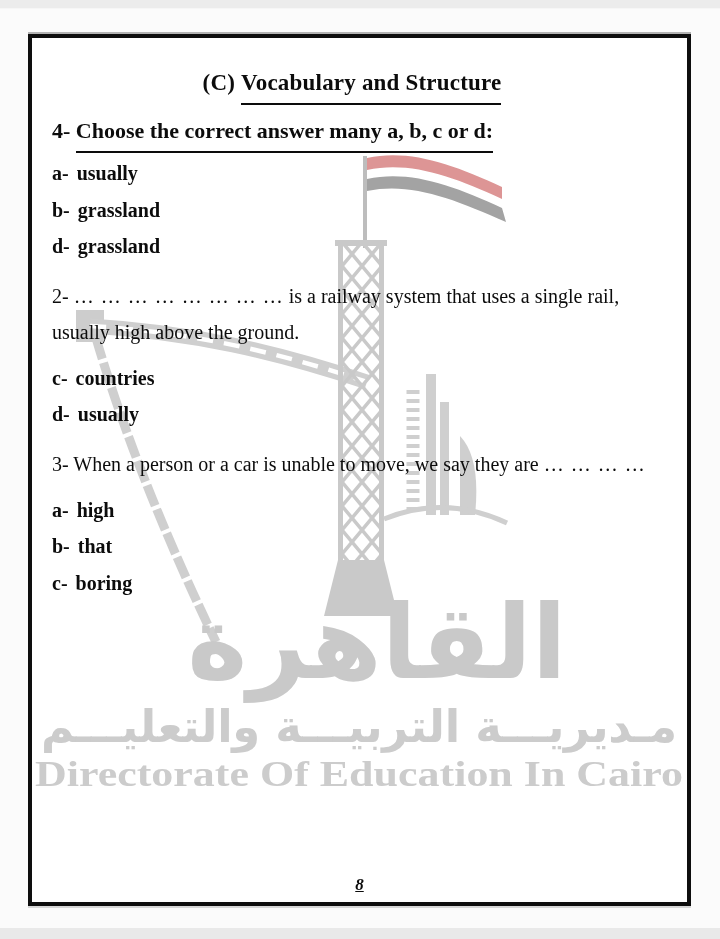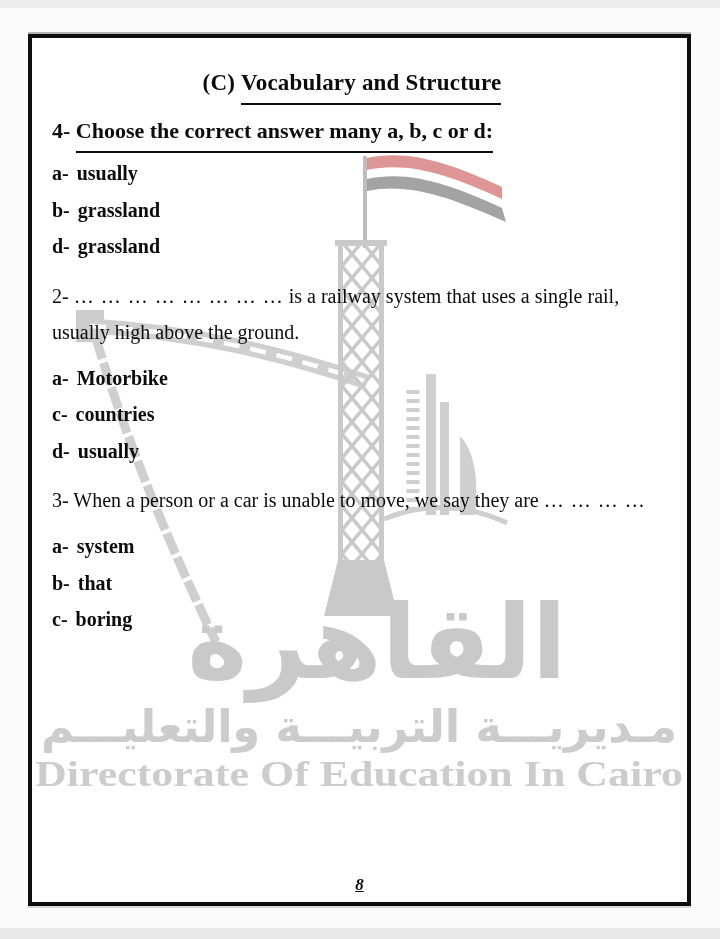--- a/index.html
+++ b/index.html
@@ -115,28 +115,27 @@
     <div class="instruction"><span>4- </span><span class="u">Choose the correct answer many a, b, c or d:</span></div>
 
     <div class="opts">
       <p class="opt"><span class="opt-label">a-</span><span class="opt-text">usually</span></p>
       <p class="opt"><span class="opt-label">b-</span><span class="opt-text">grassland</span></p>
       <p class="opt"><span class="opt-label">d-</span><span class="opt-text">grassland</span></p>
     </div>
 
     <p class="q gap-lg"><span>2- </span><span class="dots">… … … … … … … …</span><span> is a railway system that uses a single rail, usually high above the ground.</span></p>
     <div class="opts">
-      <p class="opt"><span class="opt-label">a-</span><span class="opt-text">Motorbike</span></p>
       <p class="opt"><span class="opt-label">c-</span><span class="opt-text">countries</span></p>
       <p class="opt"><span class="opt-label">d-</span><span class="opt-text">usually</span></p>
     </div>
 
     <p class="q q-nowrap gap-lg"><span>3- When a person or a car is unable to move, we say they are </span><span class="dots">… … … … … …</span><span></span></p>
     <div class="opts">
-      <p class="opt"><span class="opt-label">a-</span><span class="opt-text">system</span></p>
+      <p class="opt"><span class="opt-label">a-</span><span class="opt-text">high</span></p>
       <p class="opt"><span class="opt-label">b-</span><span class="opt-text">that</span></p>
       <p class="opt"><span class="opt-label">c-</span><span class="opt-text">boring</span></p>
     </div>
 
   </div>
 
   <div class="page-num">8</div>
 </div>
 
 </body></html>

